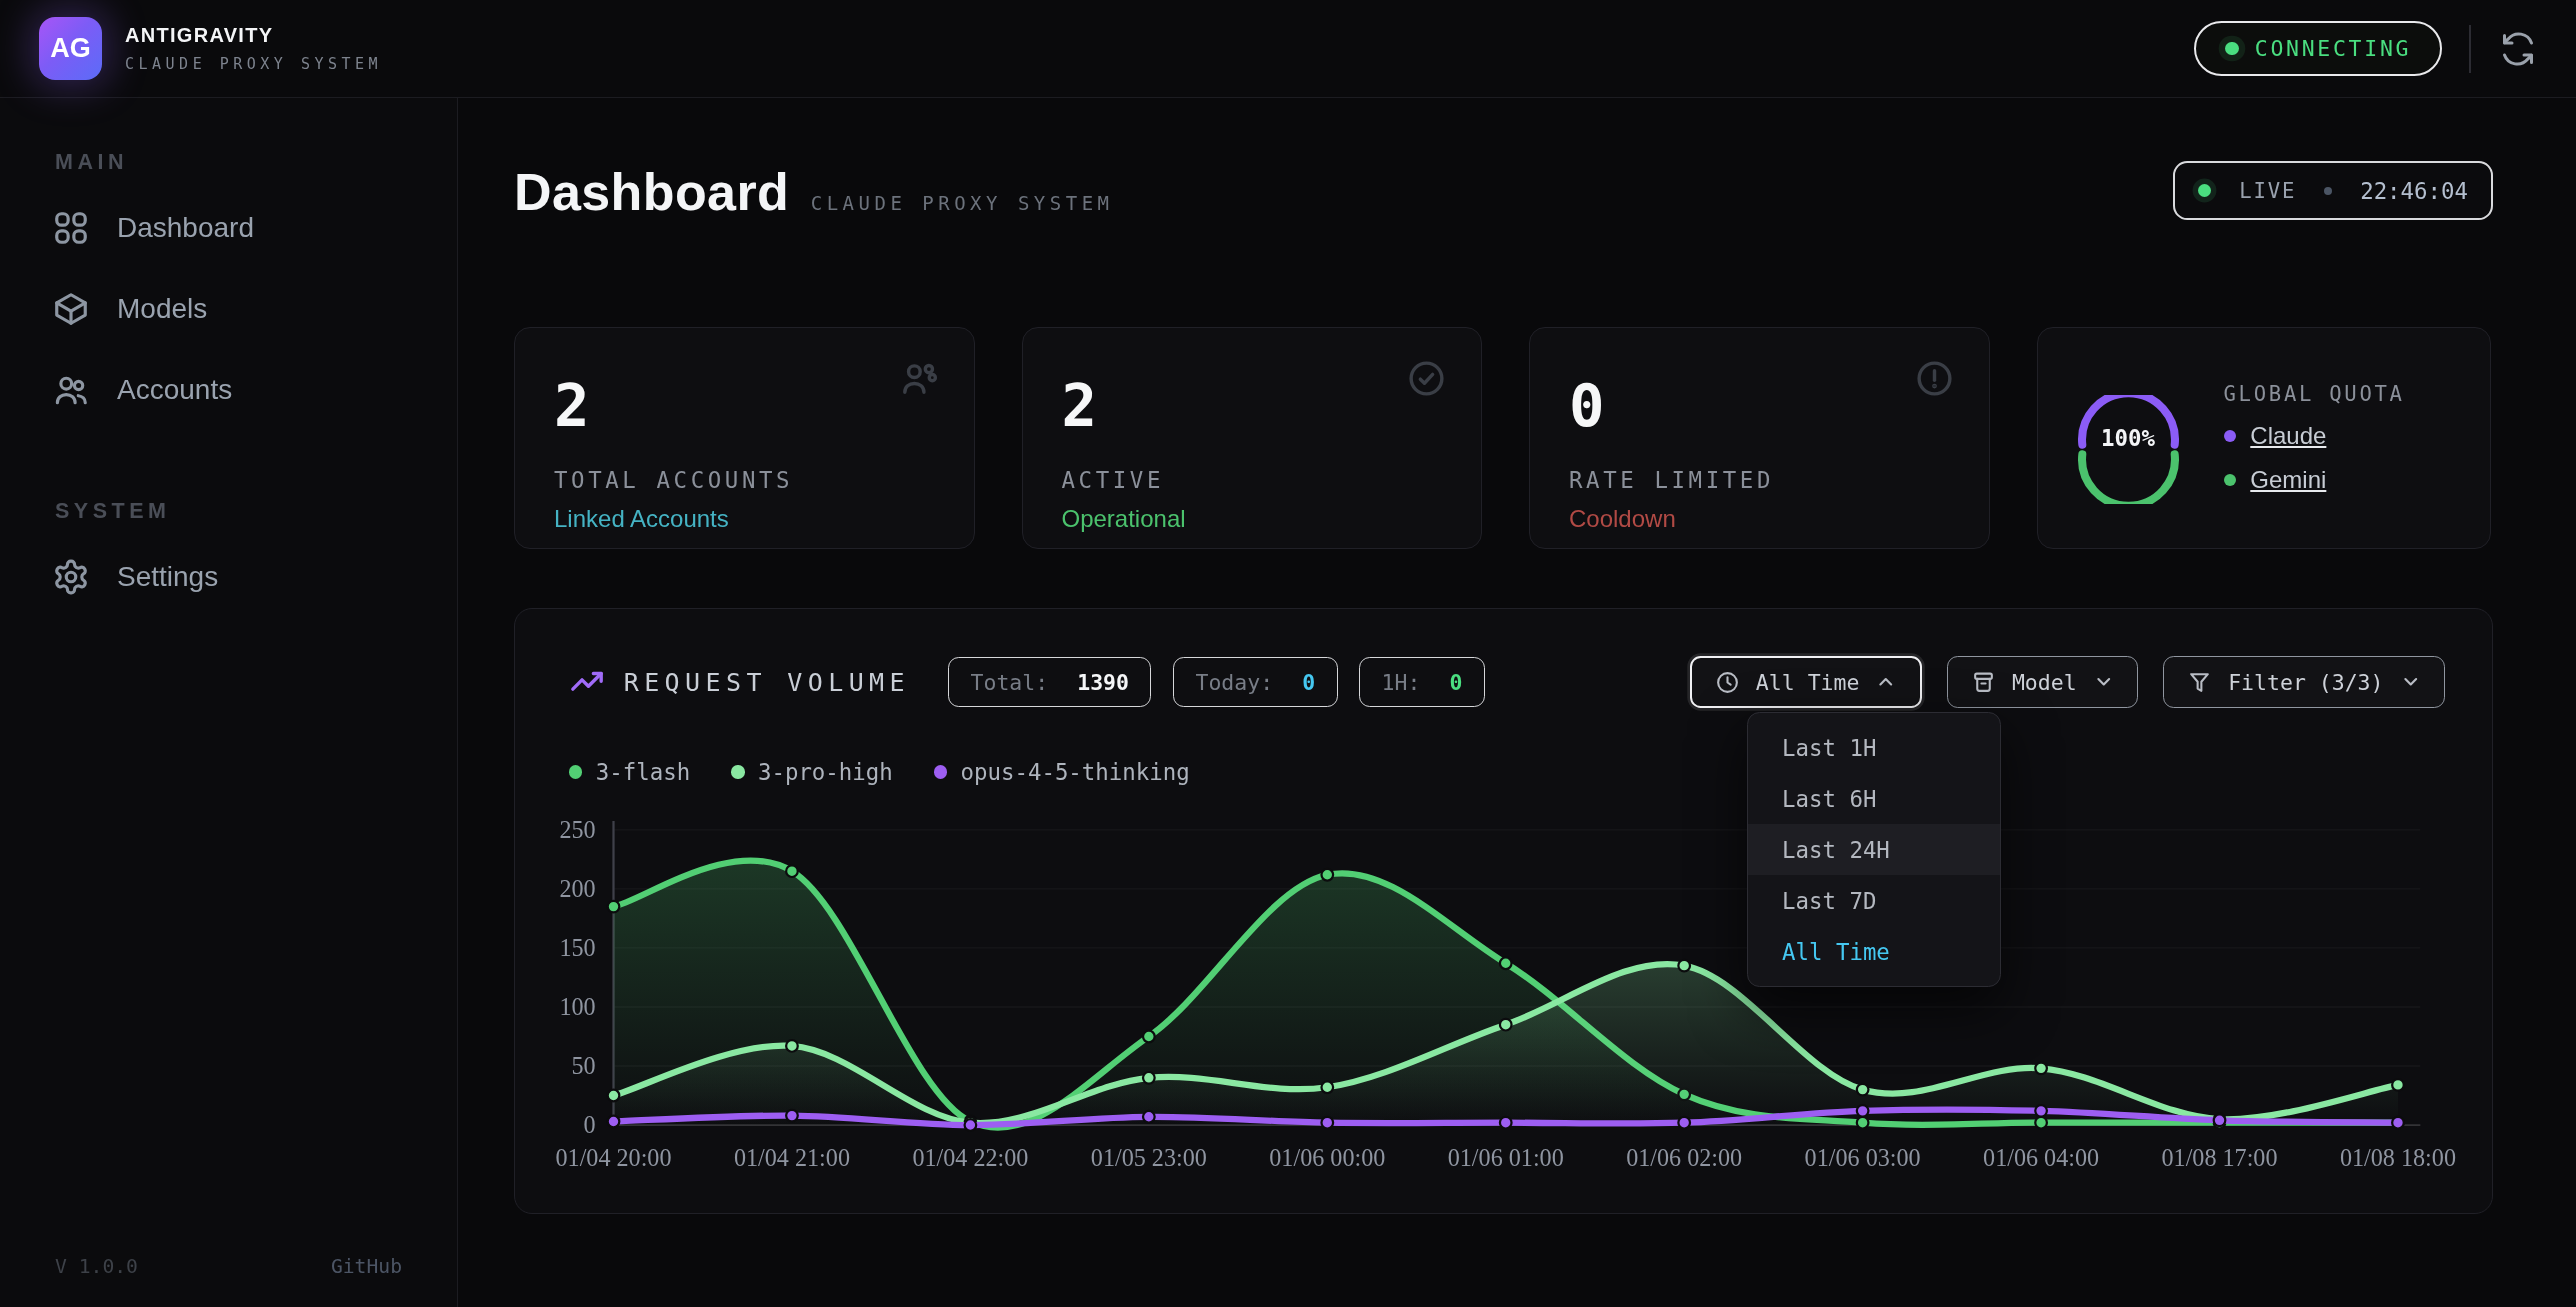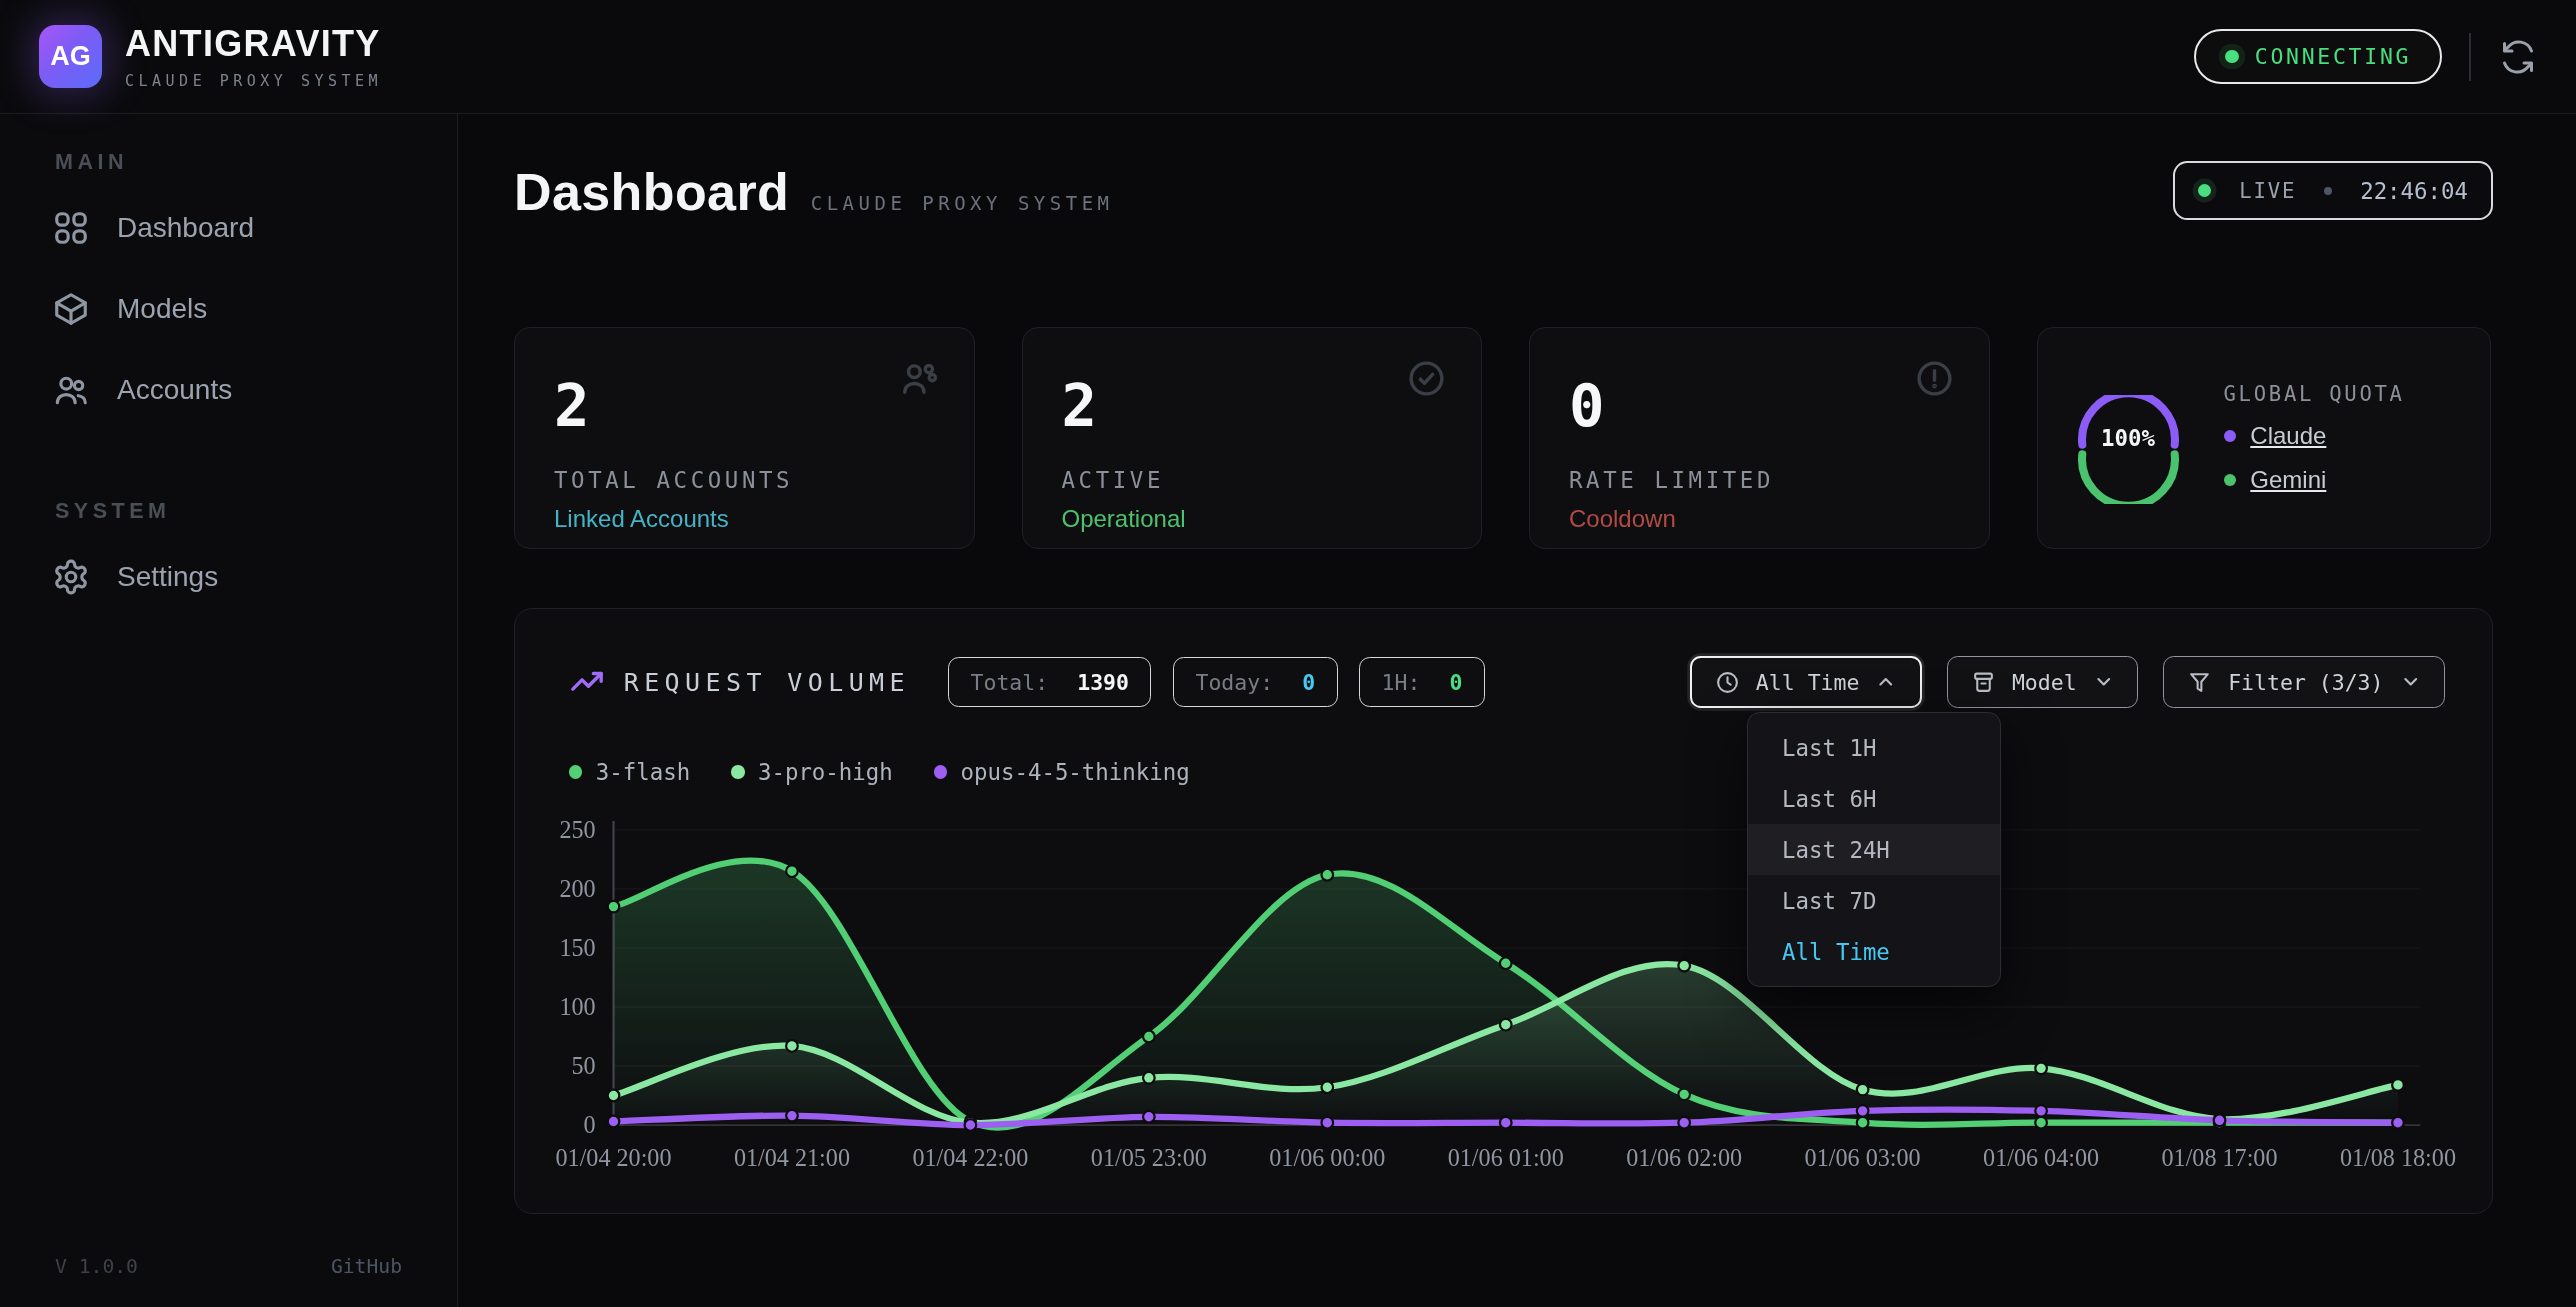--- a/index.html
+++ b/index.html
@@ -1,26 +1,26 @@
 <!DOCTYPE html>
 <html style="--purple: #8b5cf6; --green: #4ade80; --opgreen: #4bc26d; --cyan: #45c8f1; --teal: #45b3c4; --red: #b14a45;font-size:14.3px"><head>
 <meta charset="utf-8">
 <style>
   * { margin:0; padding:0; box-sizing:border-box; }
   html,body { width:2576px; height:1308px; overflow:hidden; }
   body { background:#09090b; font-family:"Liberation Sans", sans-serif; color:#e8eaee; position:relative; }
 
   
-  .topbar { position:absolute; top:0; left:0; width:2576px; height:114px; background:#0a0a0c;
+  .topbar { position:absolute; top:0; left:0; width:2576px; height:98px; background:#0a0a0c;
             border-bottom:1.8px solid #1c1c21; display:flex; align-items:center; padding:0 39px; z-index:20; }
   .logo-box { width:63px; height:63px; border-radius:16px; background:linear-gradient(135deg,#a855f7 0%,#7c5cf6 45%,#5b6cf8 100%);
               display:flex; align-items:center; justify-content:center; font-weight:bold; font-size:27px; color:#fff;
               box-shadow:0 0 38px 7.2px rgba(148,102,255,0.28); }
   .brand { margin-left:23px; }
-  .brand-title { font-size:36px; font-weight:bold; letter-spacing:1.3px; color:#f4f5f7; }
+  .brand-title { font-size:20px; font-weight:bold; letter-spacing:1.3px; color:#f4f5f7; }
   .brand-sub { font-family:"DejaVu Sans Mono", monospace; font-size:15px; letter-spacing:4.5px; color:#7d838e; margin-top:7.2px; }
   .topbar-right { margin-left:auto; display:flex; align-items:center; gap:27px; }
   .conn-pill { display:flex; align-items:center; gap:16px; height:55px; padding:0 29px; border:2.2px solid #e9e9ec;
                border-radius:29px; background:#0c0d0c; }
   .conn-dot { width:13.4px; height:13.4px; border-radius:50%; background:var(--green,#4ade80); box-shadow:0 0 0 6.3px rgba(74,222,128,0.10); }
   .conn-text { font-family:"DejaVu Sans Mono", monospace; font-size:21.5px; letter-spacing:2.7px; color:var(--green,#4ade80); }
   .top-divider { width:1.8px; height:48px; background:#2c2c33; }
   .refresh-btn { width:39px; height:39px; color:#9aa1ab; display:flex; align-items:center; justify-content:center; cursor:pointer; }
 
   

